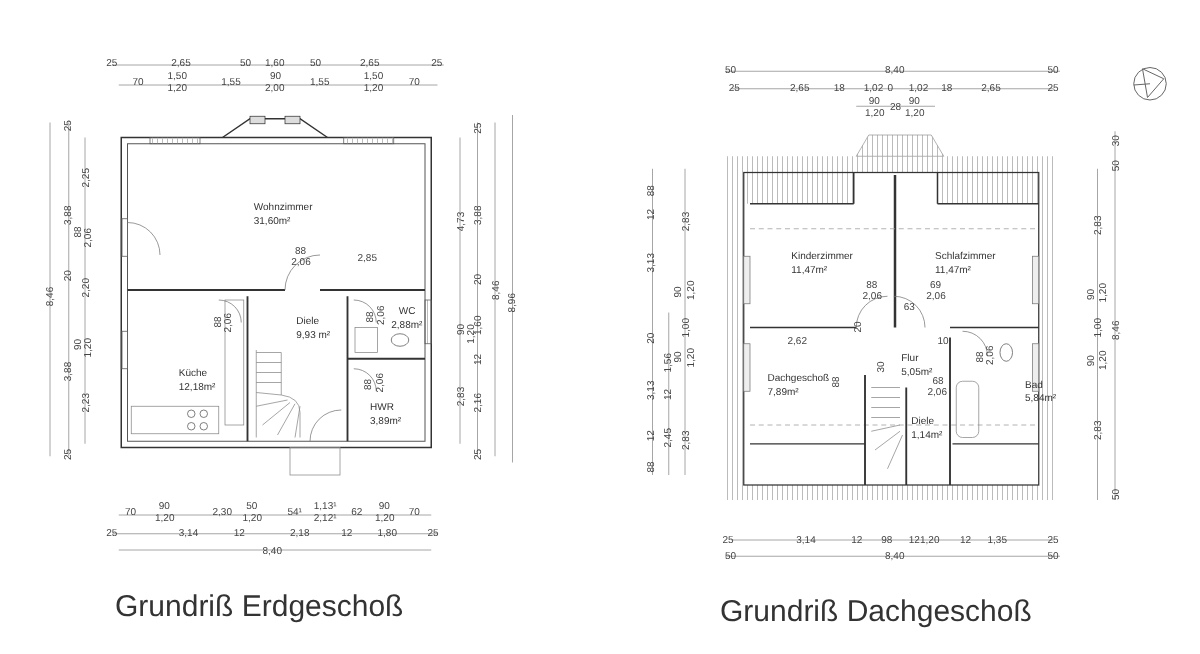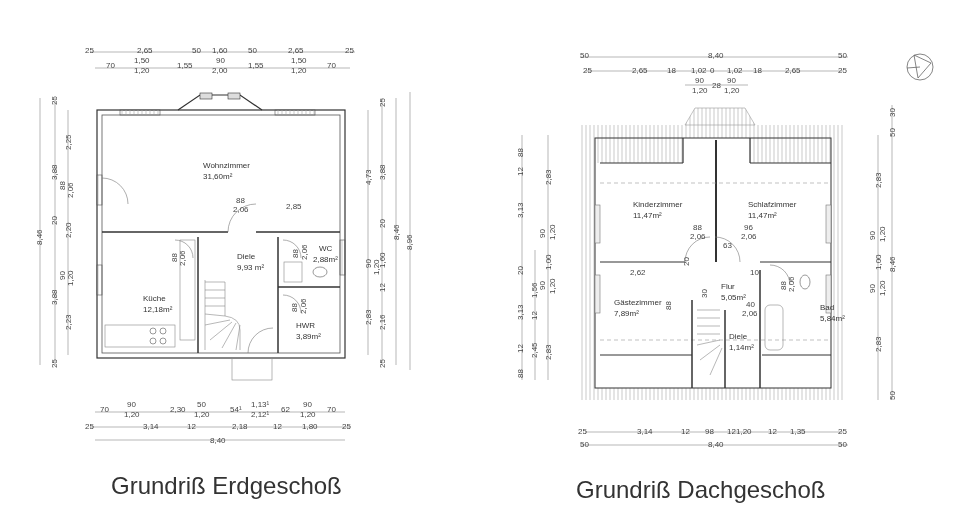--- a/index.html
+++ b/index.html
@@ -261,21 +261,21 @@
 
   <span class="abs dim" style="left:85px;top:422px">25</span>
   <span class="abs dim" style="left:143px;top:422px">3,14</span>
   <span class="abs dim" style="left:187px;top:422px">12</span>
   <span class="abs dim" style="left:232px;top:422px">2,18</span>
   <span class="abs dim" style="left:273px;top:422px">12</span>
   <span class="abs dim" style="left:302px;top:422px">1,80</span>
   <span class="abs dim" style="left:342px;top:422px">25</span>
   <span class="abs dim" style="left:210px;top:436px">8,40</span>
 
-  <div class="abs title" style="left:111px;top:472px">Grundriß Erdgeschoß</div>
+  <div class="abs title" style="left:92px;top:472px">Grundriß Erdgeschoß</div>
 </div>
 
 <div>
   <span class="abs dim" style="left:580px;top:51px">50</span>
   <span class="abs dim" style="left:708px;top:51px">8,40</span>
   <span class="abs dim" style="left:838px;top:51px">50</span>
 
   <span class="abs dim" style="left:583px;top:66px">25</span>
   <span class="abs dim" style="left:632px;top:66px">2,65</span>
   <span class="abs dim" style="left:667px;top:66px">18</span>
@@ -328,37 +328,37 @@
   </div>
   <div class="abs room" style="left:748px;top:199px">
     <div>Schlafzimmer</div>
     <div>11,47m²</div>
   </div>
   <div class="abs room" style="left:721px;top:281px">
     <div>Flur</div>
     <div>5,05m²</div>
   </div>
   <div class="abs room" style="left:614px;top:297px">
-    <div>Gästezimmer</div>
+    <div>Dachgeschoß</div>
     <div>7,89m²</div>
   </div>
   <div class="abs room" style="left:729px;top:331px">
     <div>Diele</div>
     <div>1,14m²</div>
   </div>
   <div class="abs room" style="left:820px;top:302px">
     <div>Bad</div>
     <div>5,84m²</div>
   </div>
 
   <span class="abs dim" style="left:693px;top:223px">88</span>
   <span class="abs dim" style="left:690px;top:232px">2,06</span>
-  <span class="abs dim" style="left:744px;top:223px">96</span>
+  <span class="abs dim" style="left:744px;top:223px">69</span>
   <span class="abs dim" style="left:741px;top:232px">2,06</span>
-  <span class="abs dim" style="left:746px;top:300px">40</span>
+  <span class="abs dim" style="left:746px;top:300px">68</span>
   <span class="abs dim" style="left:742px;top:309px">2,06</span>
   <span class="abs vdim" style="left:779px;top:290px">88</span>
   <span class="abs vdim" style="left:787px;top:292px">2,06</span>
   <span class="abs vdim" style="left:664px;top:310px">88</span>
 
   <span class="abs dim" style="left:723px;top:241px">63</span>
   <span class="abs dim" style="left:630px;top:268px">2,62</span>
   <span class="abs vdim" style="left:682px;top:266px">20</span>
   <span class="abs vdim" style="left:700px;top:298px">30</span>
   <span class="abs dim" style="left:750px;top:268px">10</span>

